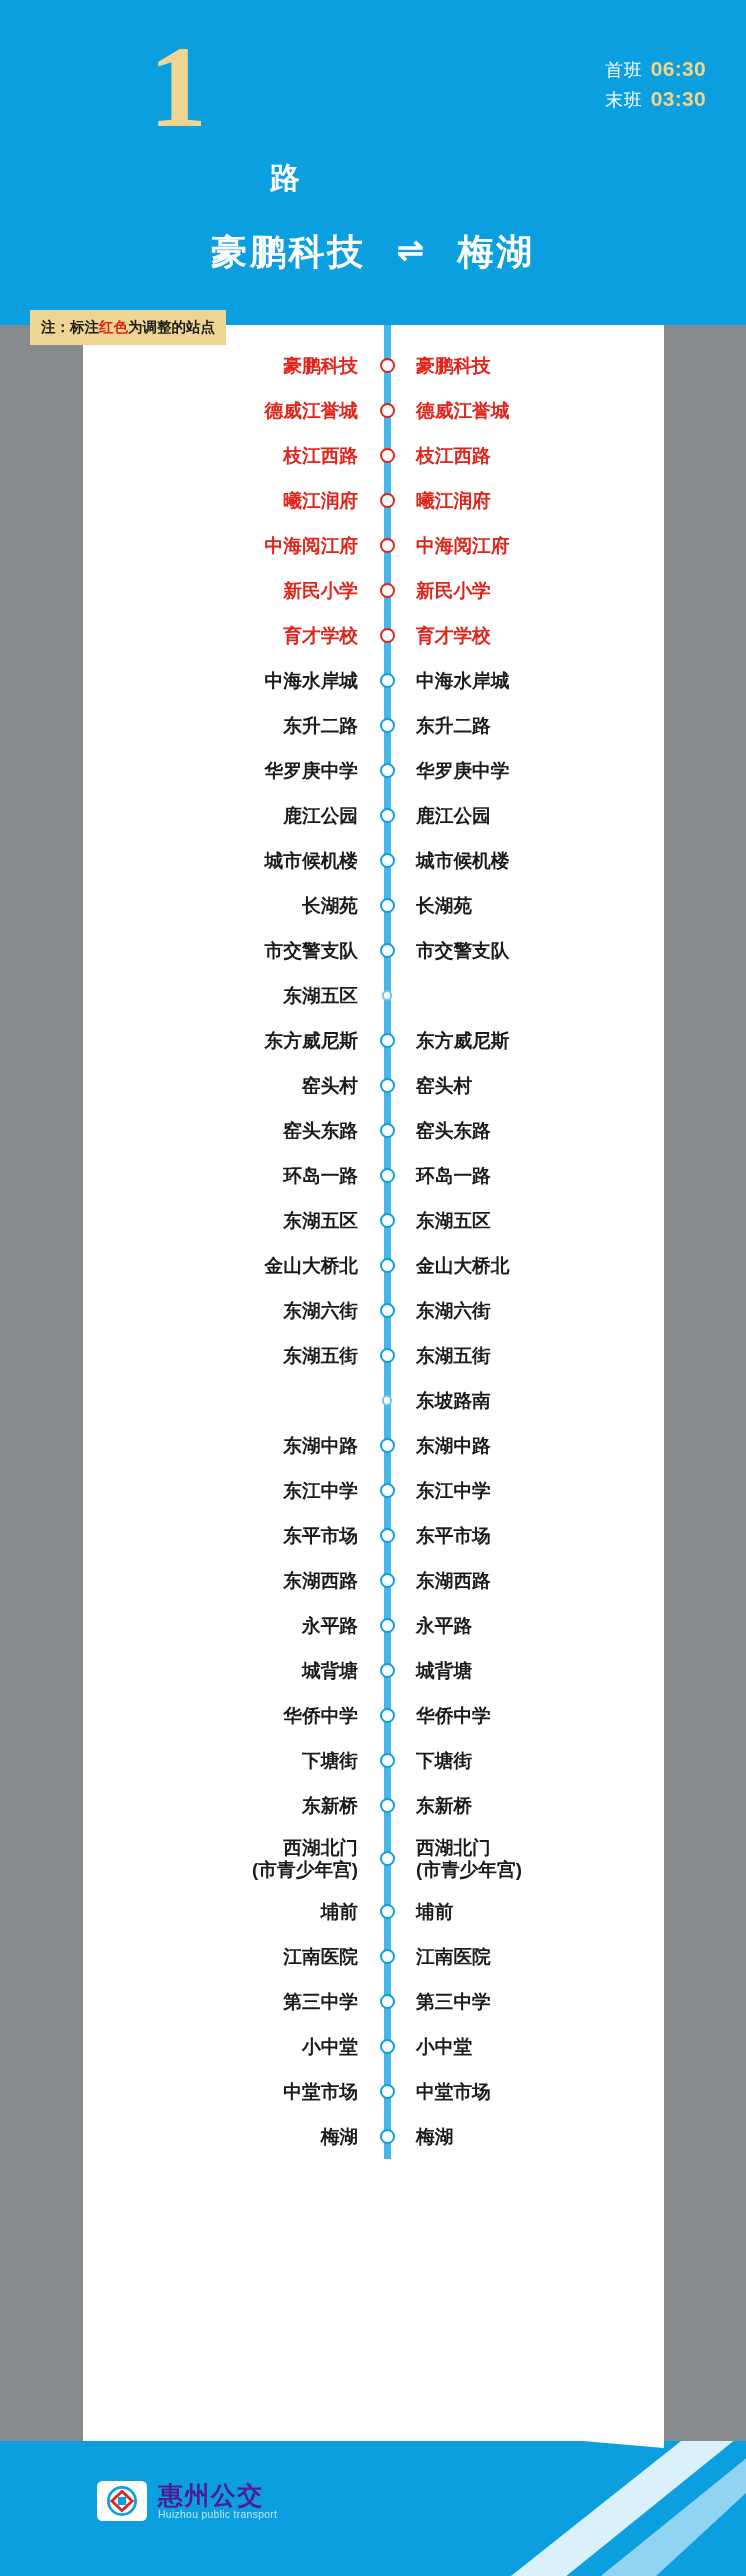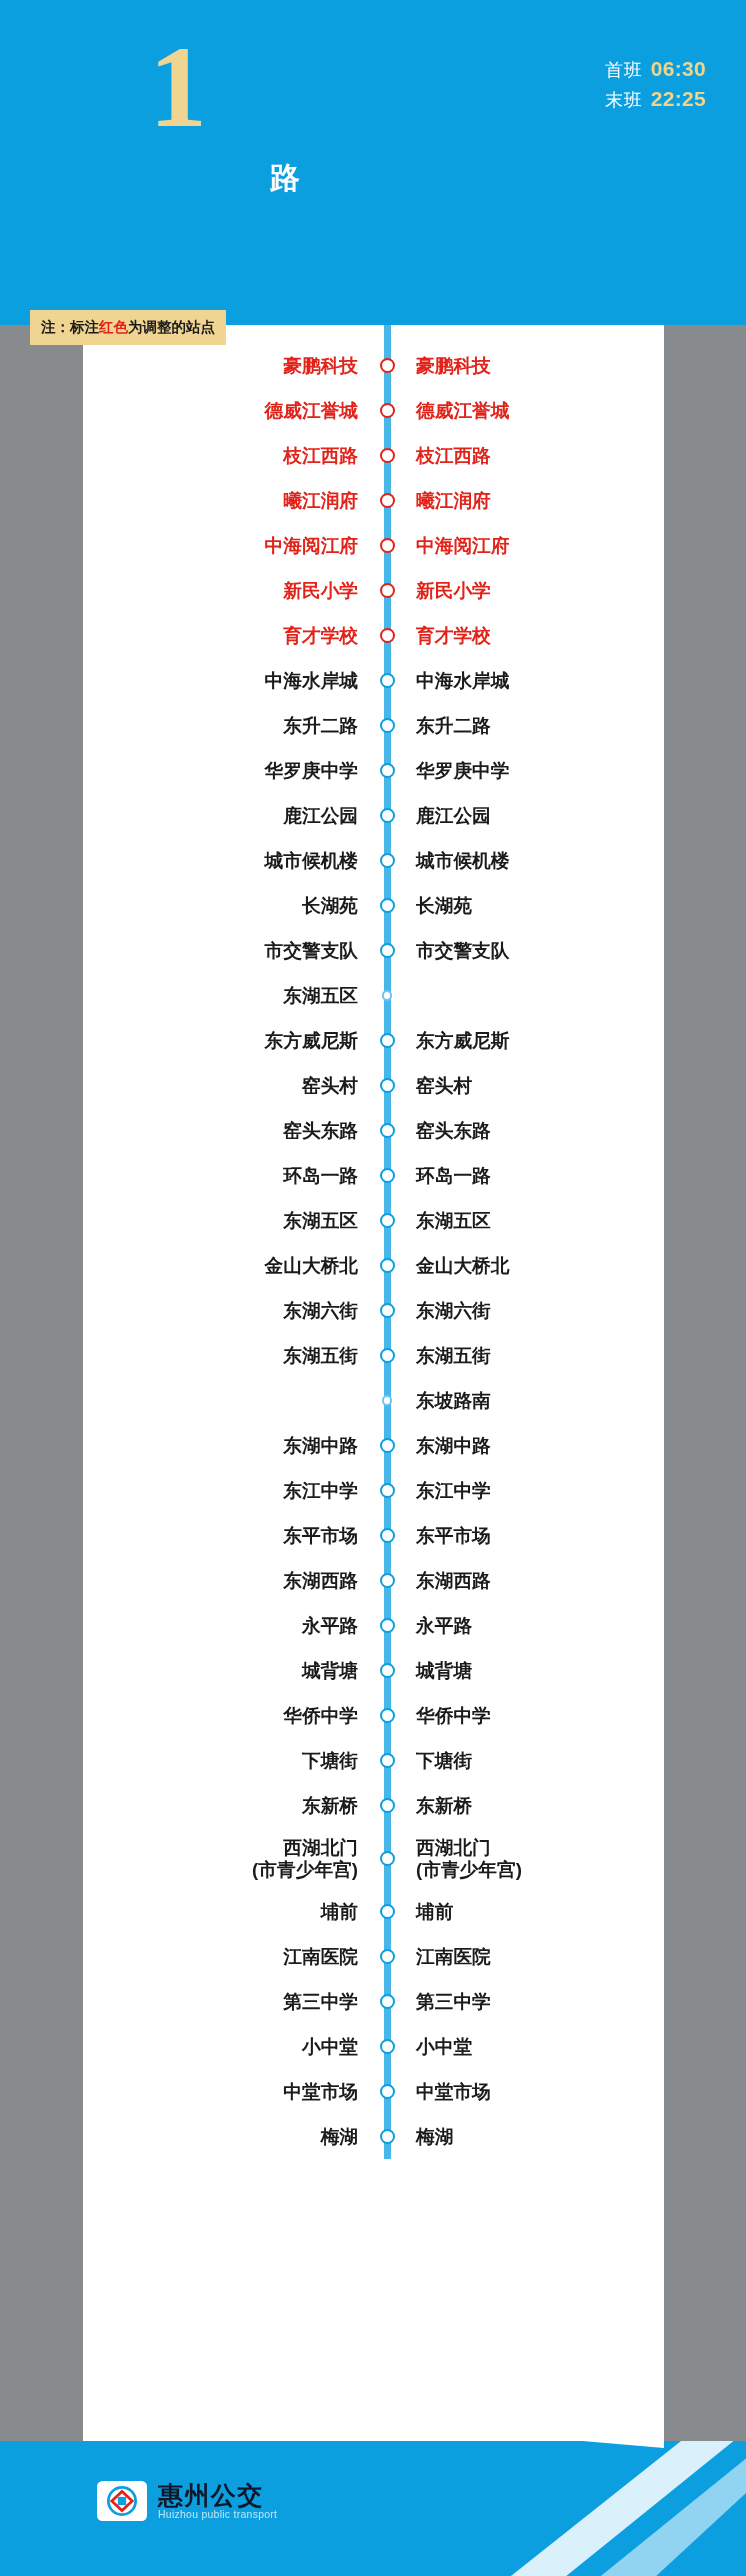--- a/index.html
+++ b/index.html
@@ -210,21 +210,21 @@
     border-radius: 5.5px;
     background: #ffffff;
     display: flex;
     align-items: center;
     justify-content: center;
     margin-right: 11px;
     position: relative;
   }
   .logo-mark svg { display: block; }
   .logo-text-cn {
-    color: #0f172a;
+    color: #4c1d95;
     font-size: 25px;
     font-weight: bold;
     letter-spacing: 1.4px;
     line-height: 1.05;
   }
   .logo-text-en {
     color: #bfe6f8;
     font-size: 10.4px;
     letter-spacing: 0.3px;
   }
@@ -244,25 +244,30 @@
 <div class="poster">
 
   <div class="header">
     <div class="times">
       <div class="time-row">
         <span class="time-label">首班</span>
         <span class="time-val">06:30</span>
       </div>
       <div class="time-row">
         <span class="time-label">末班</span>
-        <span class="time-val">22:25</span>
+        <span class="time-val">03:30</span>
       </div>
     </div>
     <div class="route-no">1</div>
     <div class="route-unit">路</div>
+    <div class="route-title">
+      <span>豪鹏科技</span>
+      <span class="arrows">⇌</span>
+      <span>梅湖</span>
+    </div>
   </div>
 
   <div class="note-wrap">
     <div class="note">
       <span>注：标注</span><span class="red">红色</span><span>为调整的站点</span>
     </div>
   </div>
 
   <div class="body-area">
     <div class="panel">

